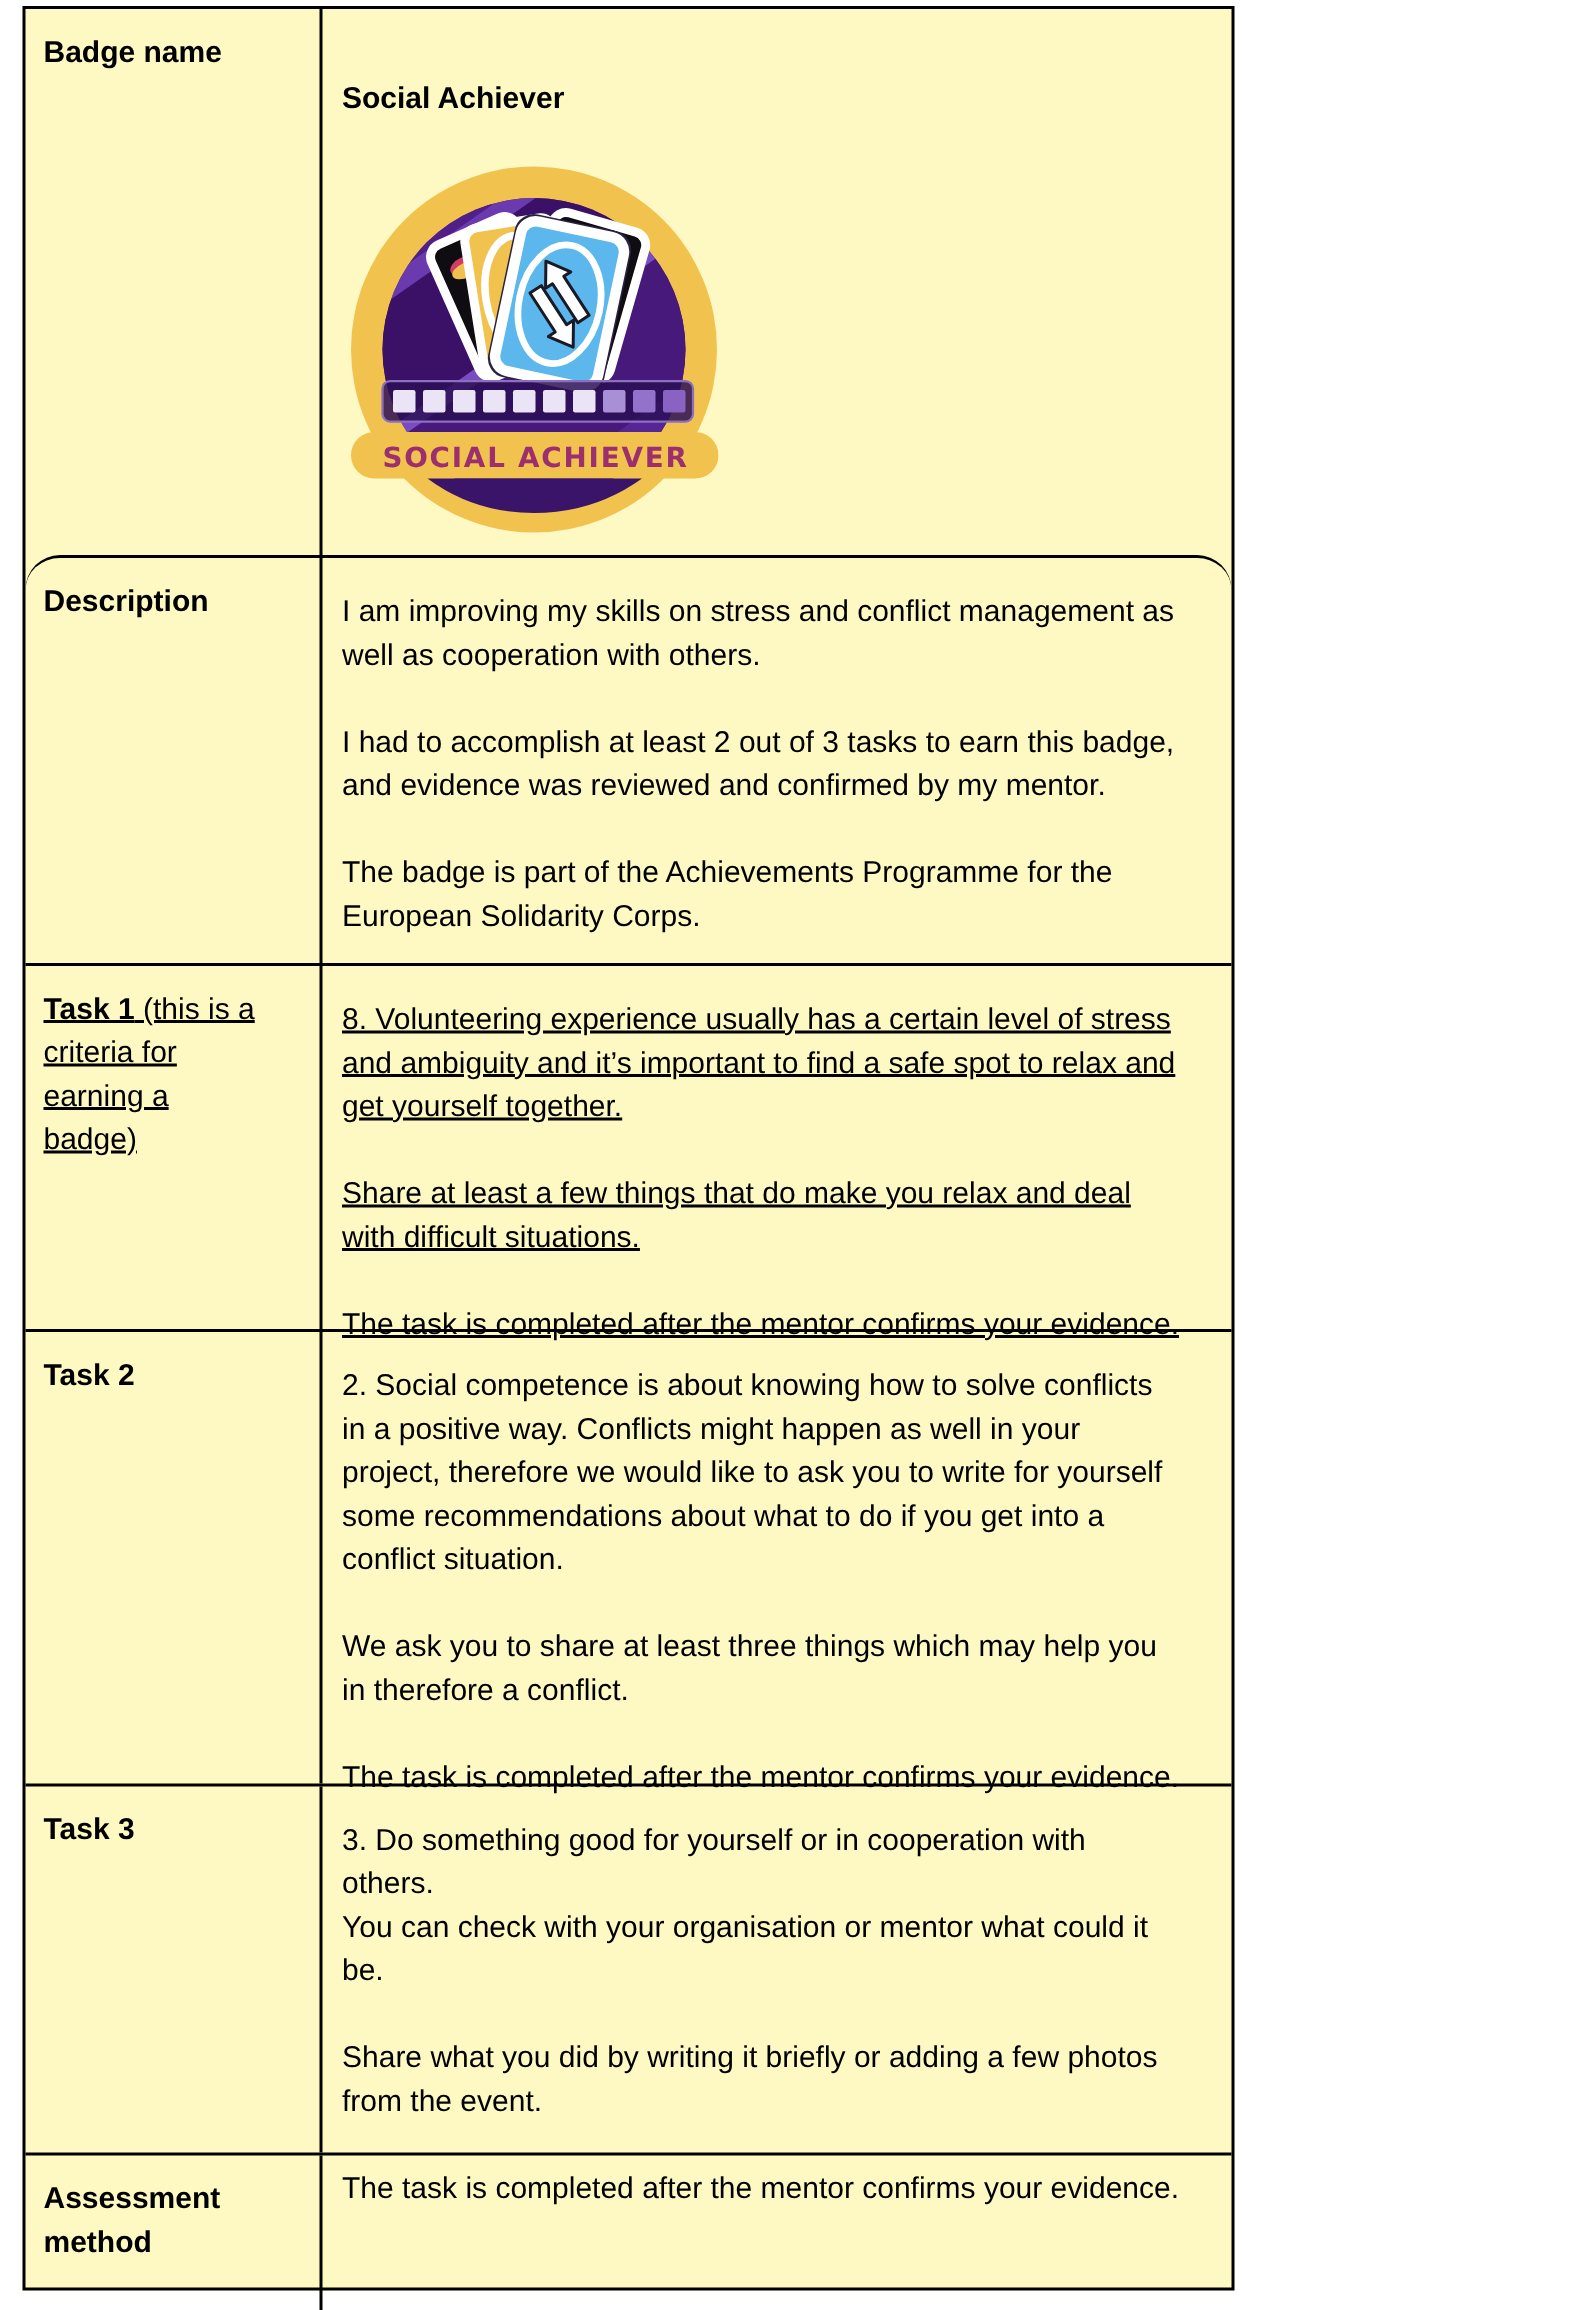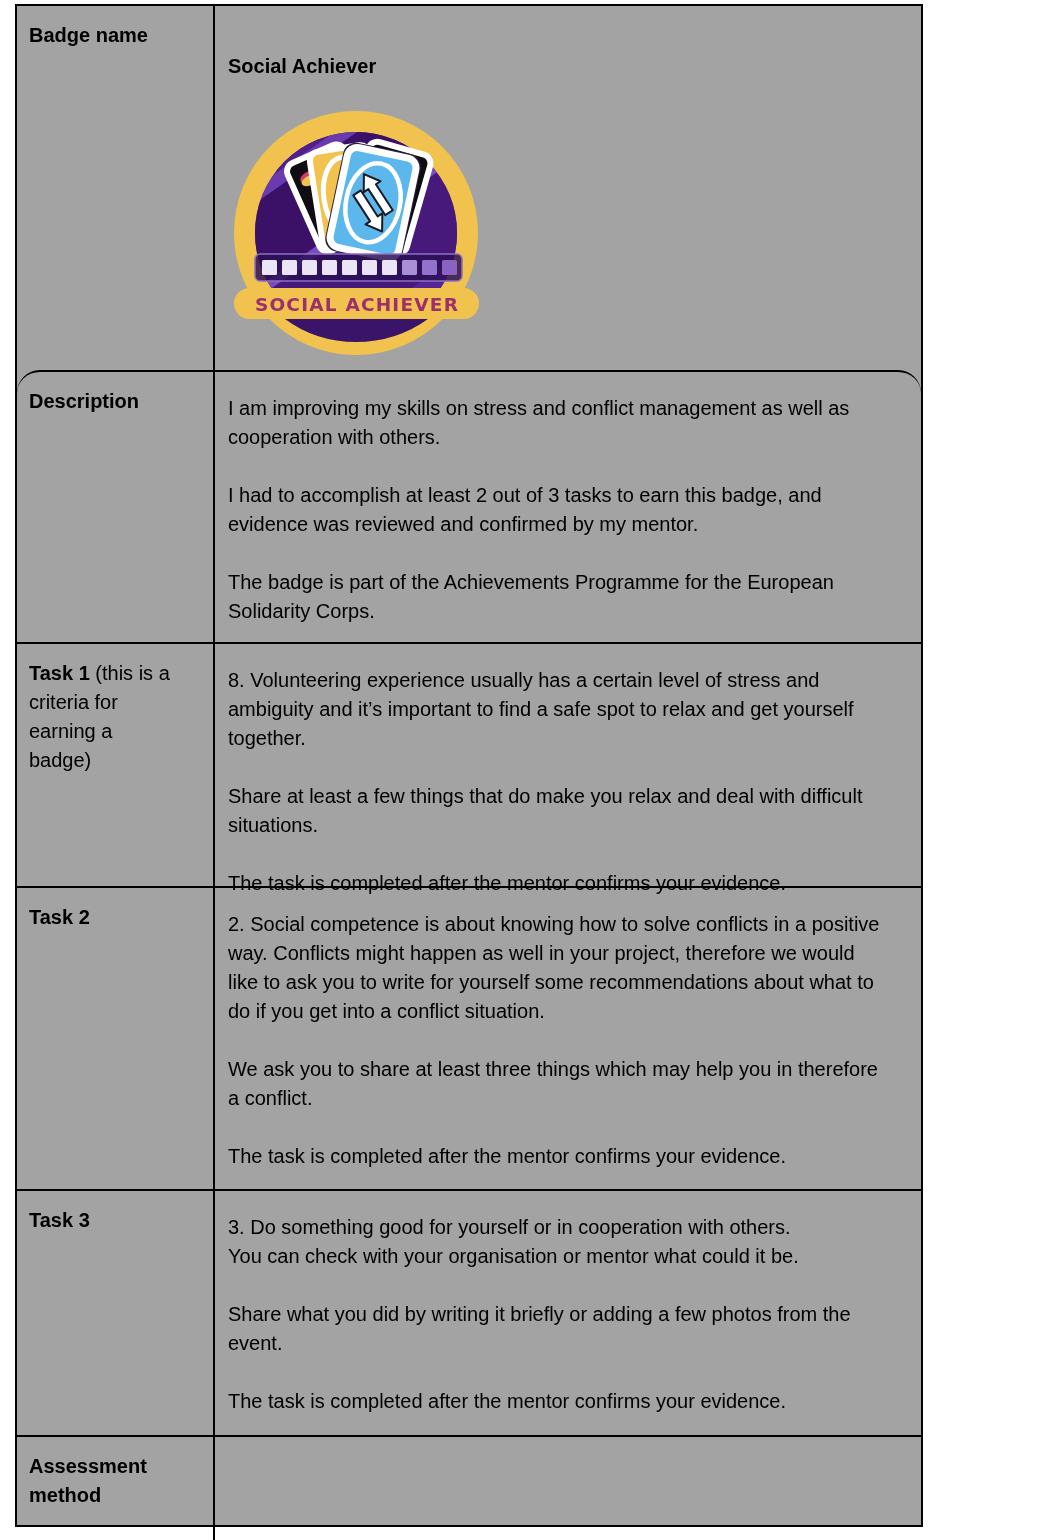--- a/index.html
+++ b/index.html
@@ -6,29 +6,29 @@
   html, body {
     margin: 0; padding: 0;
     width: 1048px; height: 1540px;
     background: #ffffff;
     font-family: "Liberation Sans", sans-serif;
     color: #000000;
   }
   .doc-table {
     position: absolute;
     left: 15px; top: 4px;
-    width: 908px;
+    width: 808px;
     border: 2px solid #000000;
-    background: #a3a3a3;
+    background: #fef9c3;
   }
   .row { display: flex; }
   .row + .row { border-top: 2px solid #000000; }
   .r1 { height: 364px; }
   .r2 { height: 272px; border-radius: 23px; }
-  .r3 { height: 244px; }
+  .r3 { height: 244px; text-decoration: underline; }
   .r4 { height: 303px; }
   .r5 { height: 246px; }
   .r6 { height: 90px; flex-direction: column; }
   .cell-label {
     width: 198px;
     flex: 0 0 198px;
     border-right: 2px solid #000000;
     padding: 15px 40px 0 12px;
     font-size: 20px;
     line-height: 29px;

